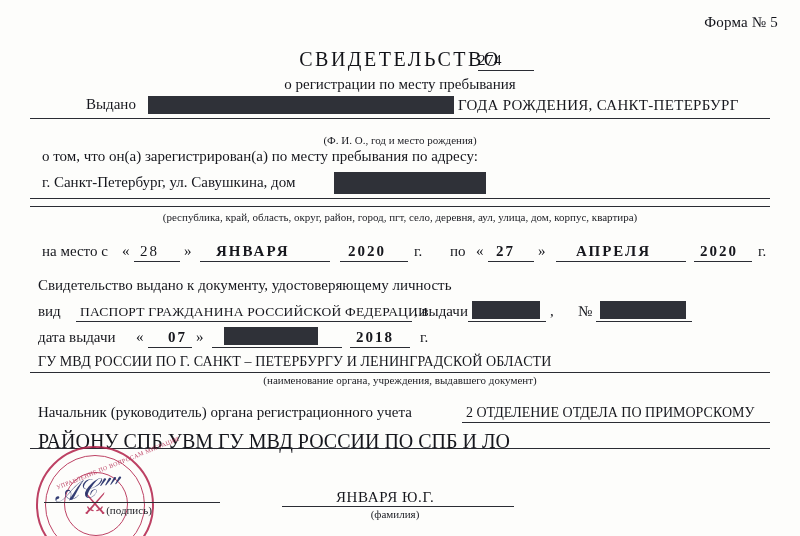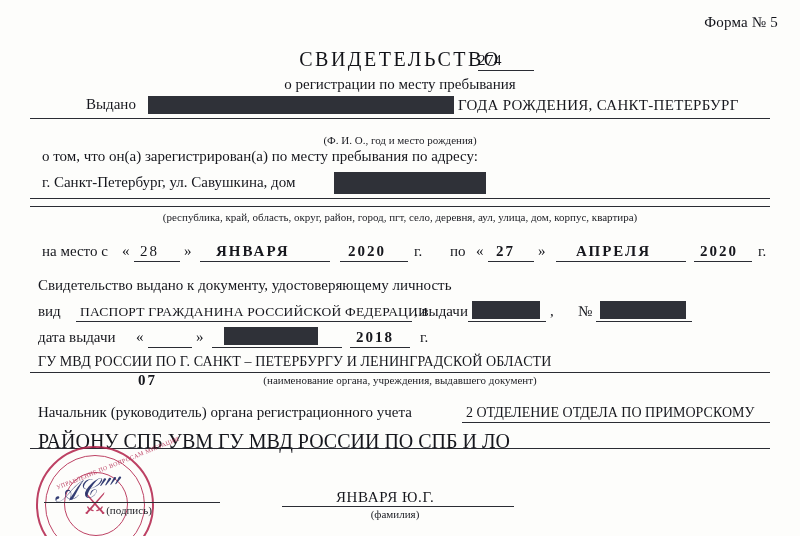--- a/index.html
+++ b/index.html
@@ -207,21 +207,21 @@
   <div class="row" style="left:414px; top:303px;">, выдачи</div>
   <div class="redact" style="left:472px; top:301px; width:68px; height:18px;"></div>
   <div class="rule" style="left:468px; top:321px; width:78px;"></div>
   <div class="row" style="left:550px; top:303px;">,</div>
   <div class="row" style="left:578px; top:303px;">№</div>
   <div class="redact" style="left:600px; top:301px; width:86px; height:18px;"></div>
   <div class="rule" style="left:596px; top:321px; width:96px;"></div>
 
   <div class="row" style="left:38px; top:329px;">дата выдачи</div>
   <div class="row" style="left:136px; top:329px;">«</div>
-  <div class="row wide" style="left:138px; top:329px; font-weight:600;margin-top:43px;">07</div>
+  <div class="row wide" style="left:168px; top:329px; font-weight:600;">07</div>
   <div class="rule" style="left:148px; top:347px; width:44px;"></div>
   <div class="row" style="left:196px; top:329px;">»</div>
   <div class="redact" style="left:224px; top:327px; width:94px; height:18px;"></div>
   <div class="rule" style="left:212px; top:347px; width:130px;"></div>
   <div class="row wide" style="left:356px; top:329px; font-weight:600;">2018</div>
   <div class="rule" style="left:350px; top:347px; width:60px;"></div>
   <div class="row" style="left:420px; top:329px;">г.</div>
 
   <div class="row" style="left:38px; top:354px; font-size:14px; letter-spacing:0.1px;">ГУ  МВД  РОССИИ  ПО  Г. САНКТ – ПЕТЕРБУРГУ  И  ЛЕНИНГРАДСКОЙ ОБЛАСТИ</div>
   <div class="rule" style="left:30px; top:372px; width:740px;"></div>

